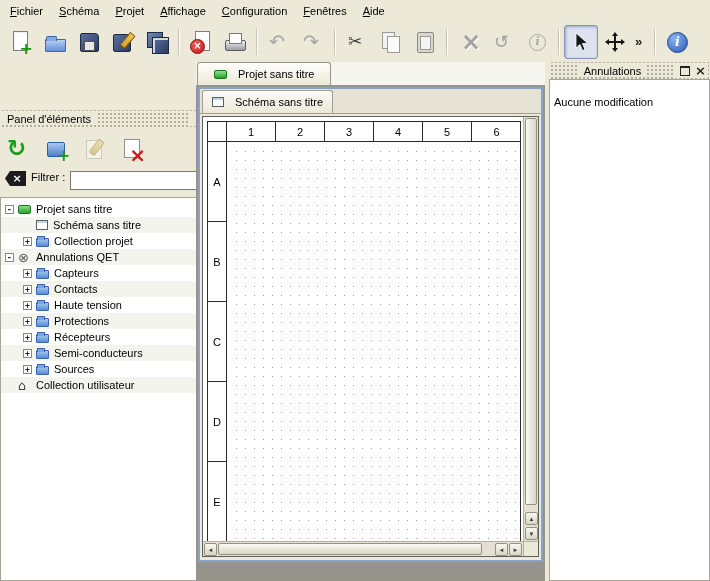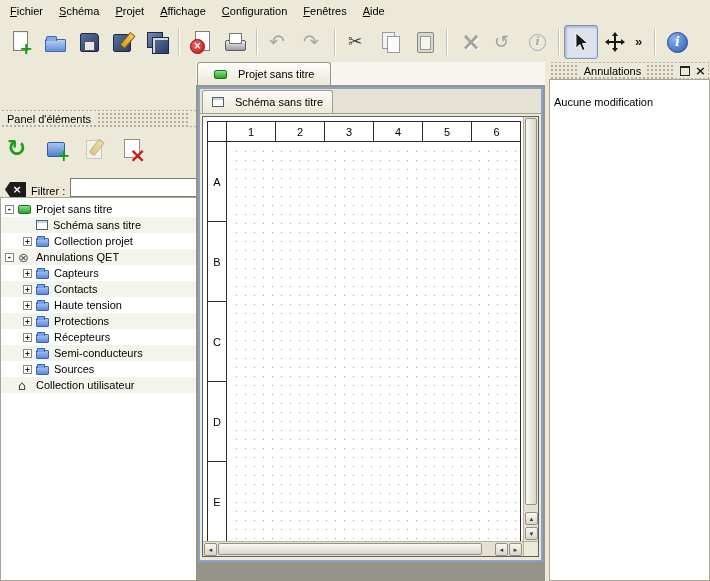--- a/index.html
+++ b/index.html
@@ -65,21 +65,21 @@
   .el-btn { width:30px; height:30px; display:flex; align-items:center; justify-content:center; border:1px solid transparent; border-radius:3px; }
   .el-btn.dis { opacity:.55; }
   .el-ovf { position:absolute; right:3px; top:14px; font:bold 13px/16px "Liberation Sans", sans-serif; color:#222; }
   .i-reload::before { content:"↻"; left:0; top:-2px; font:bold 23px/26px "DejaVu Sans", sans-serif; color:#18a018; }
   .i-newel::before { content:""; left:2px; top:5px; width:16px; height:13px; background:linear-gradient(#a8c8f0,#5080c8); border:1px solid #2c5ca8; border-radius:2px; }
   .i-newel::after { content:"+"; right:-1px; bottom:-3px; color:#0f9c0f; font:bold 15px/15px "DejaVu Sans", sans-serif; }
   .i-editel::before { content:""; left:3px; top:3px; width:14px; height:17px; background:#fbfbf4; border:1px solid #b0b0a8; }
   .i-editel::after { content:""; left:10px; top:2px; width:5px; height:15px; background:linear-gradient(#e8d890,#c8a850); border:1px solid #a08030; transform:rotate(38deg); border-radius:1px 1px 2px 2px; }
   .i-delel::before { content:""; left:3px; top:2px; width:14px; height:17px; background:#fff; border:1px solid #909090; }
   .i-delel::after { content:"×"; right:-1px; bottom:-4px; color:#d01818; font:bold 20px/20px "DejaVu Sans", sans-serif; }
-  .filter-row { height:26px; display:flex; align-items:flex-end; gap:5px; padding:0 5px; }
+  .filter-row { height:26px; display:flex; align-items:flex-start; gap:5px; padding:0 5px; }
   .i-clearfilter { flex:none; width:21px; height:15px; background:#1c1c1c; color:#fff; font:bold 11px/15px "DejaVu Sans", sans-serif; text-align:center;
     clip-path:polygon(24% 0, 100% 0, 100% 100%, 24% 100%, 0 50%); padding-left:3px; }
   .i-clearfilter::before { content:"×"; }
   .filter-label { white-space:nowrap; }
   .filter-input { flex:1; min-width:0; height:19px; border:1px solid #7a7a6e; background:#fff; padding:0 3px; font:11px "Liberation Sans", sans-serif; }
 
   .tree { position:absolute; left:0; right:0; top:87px; bottom:0; background:#fff; border:1px solid #a8a594; overflow:hidden; padding-top:3px; }
   .trow { height:16px; display:flex; align-items:center; white-space:nowrap; }
   .trow:nth-child(even) { background:#f4f4ee; }
   .lv0 { padding-left:4px; } .lv1 { padding-left:22px; }

